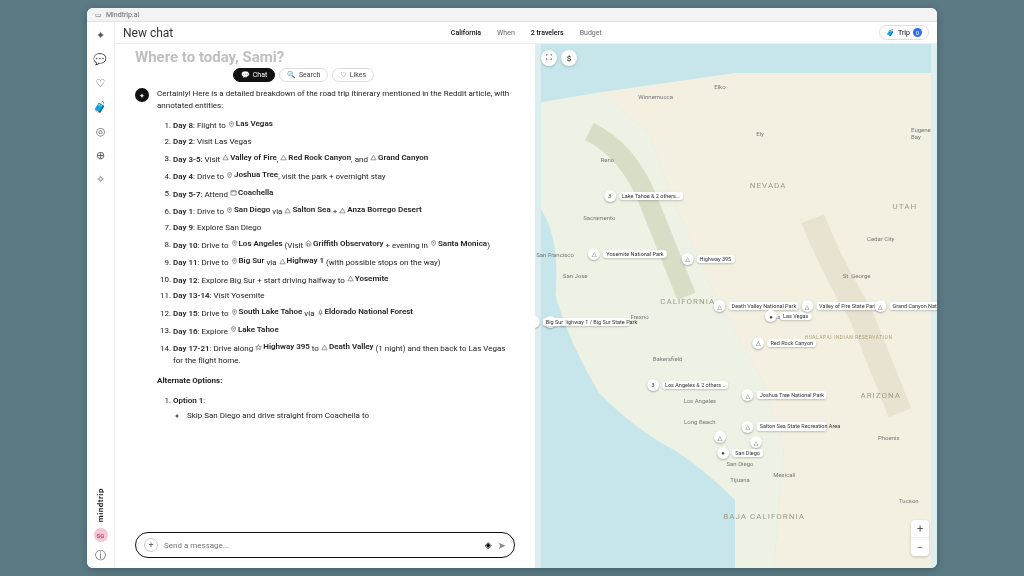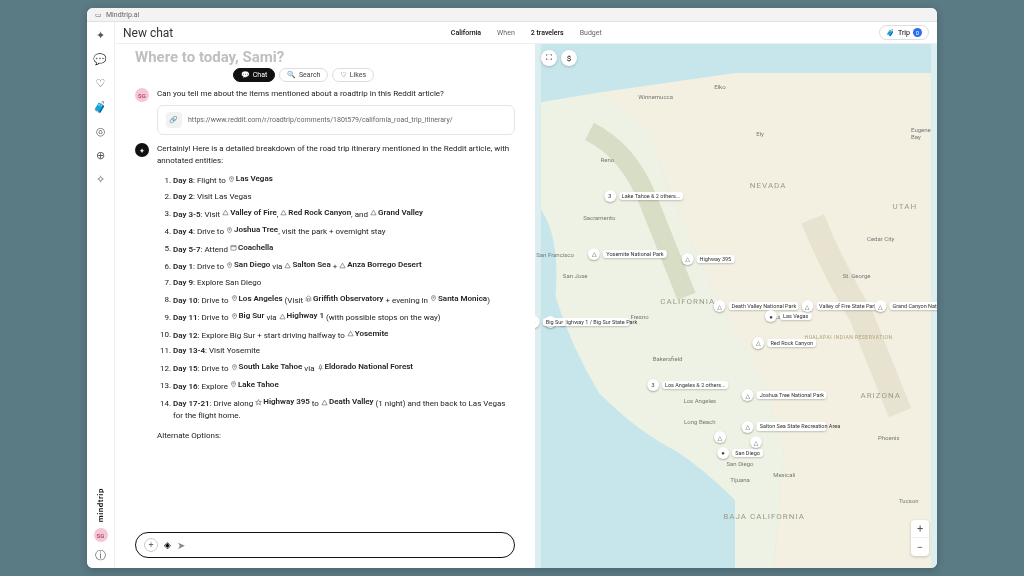--- a/index.html
+++ b/index.html
@@ -33,21 +33,21 @@
 .msg .av.user{background:#f5c6d6;color:#b04a6a}
 .msg .av.bot{background:#111;color:#fff}
 .msg .body{flex:1}
 .linkbox{border:1px solid #e3e3e3;border-radius:6px;padding:6px 8px;margin-top:5px;display:flex;align-items:center;gap:6px;font-size:7px;color:#666}
 .linkbox .licon{width:16px;height:16px;background:#f2f2f2;border-radius:4px;display:flex;align-items:center;justify-content:center;color:#999}
 ol{padding-left:16px;margin-top:6px}
 ol li{margin-bottom:4px}
 .ent{display:inline-flex;align-items:center;gap:1px}
 .ent svg{width:7px;height:7px;vertical-align:middle}
 b{font-weight:600}
-.subh{font-weight:400;margin-top:8px;margin-bottom:8px}
+.subh{font-weight:700;margin-top:8px;margin-bottom:8px}
 .composer{border:1.5px solid #111;border-radius:14px;margin:6px 20px 10px;padding:5px 8px;display:flex;align-items:center;gap:6px}
 .composer .plus{width:14px;height:14px;border:1px solid #ccc;border-radius:50%;display:flex;align-items:center;justify-content:center;font-size:9px;color:#666;cursor:pointer}
 .composer input{flex:1;border:none;outline:none;font-size:8px;color:#333}
 .composer .send{cursor:pointer;color:#888}
 .mapcol{width:402px;position:relative;background:#dceef0;overflow:hidden}
 .mapcol svg.basemap{position:absolute;inset:0;width:100%;height:100%}
 .mapctrl-tl{position:absolute;top:6px;left:6px;display:flex;gap:4px}
 .rnd{width:16px;height:16px;background:#fff;border-radius:50%;box-shadow:0 1px 3px rgba(0,0,0,.2);display:flex;align-items:center;justify-content:center;font-size:8px;cursor:pointer}
 .mapzoom{position:absolute;bottom:12px;right:8px;background:#fff;border-radius:4px;box-shadow:0 1px 3px rgba(0,0,0,.2);display:flex;flex-direction:column}
 .mapzoom div{width:18px;height:18px;display:flex;align-items:center;justify-content:center;font-size:11px;color:#555;cursor:pointer}
@@ -110,30 +110,20 @@
                 <span>🔍</span>
                 <span>Search</span>
               </div>
             <div class="tbtn">
                 <span>♡</span>
                 <span>Likes</span>
               </div>
           </div>
           <div class="chatbody">
             <div class="msg">
-              <div class="av user">SG</div>
-              <div class="body">
-                <div>Can you tell me about the items mentioned about a roadtrip in this Reddit article?</div>
-                <div class="linkbox">
-                  <div class="licon">🔗</div>
-                  <span>https://www.reddit.com/r/roadtrip/comments/180t579/california_road_trip_itinerary/</span>
-                </div>
-              </div>
-            </div>
-            <div class="msg">
               <div class="av bot">✦</div>
               <div class="body">
                 <div>Certainly! Here is a detailed breakdown of the road trip itinerary mentioned in the Reddit article, with annotated entities:</div>
                 <ol id="daylist">
                     <li><b>Day 8</b>: Flight to <span class="ent">
                         <svg viewBox="0 0 24 24" fill="none" stroke="#555" stroke-width="2">
                           <path d="M12 21s-7-7-7-12a7 7 0 0114 0c0 5-7 12-7 12z"></path>
                           <circle cx="12" cy="9" r="2"></circle>
                         </svg>
                         <b>Las Vegas</b>
@@ -146,21 +136,21 @@
                         <b>Valley of Fire</b>
                       </span>, <span class="ent">
                         <svg viewBox="0 0 24 24" fill="none" stroke="#555" stroke-width="2">
                           <path d="M3 20l9-16 9 16z"></path>
                         </svg>
                         <b>Red Rock Canyon</b>
                       </span>, and <span class="ent">
                         <svg viewBox="0 0 24 24" fill="none" stroke="#555" stroke-width="2">
                           <path d="M3 20l9-16 9 16z"></path>
                         </svg>
-                        <b>Grand Valley</b>
+                        <b>Grand Canyon</b>
                       </span></li>
                     <li><b>Day 4</b>: Drive to <span class="ent">
                         <svg viewBox="0 0 24 24" fill="none" stroke="#555" stroke-width="2">
                           <path d="M12 21s-7-7-7-12a7 7 0 0114 0c0 5-7 12-7 12z"></path>
                           <circle cx="12" cy="9" r="2"></circle>
                         </svg>
                         <b>Joshua Tree</b>
                       </span>, visit the park + overnight stay</li>
                     <li><b>Day 5-7</b>: Attend <span class="ent">
                         <svg viewBox="0 0 24 24" fill="none" stroke="#555" stroke-width="2">
@@ -217,21 +207,21 @@
                           <path d="M3 20l9-16 9 16z"></path>
                         </svg>
                         <b>Highway 1</b>
                       </span> (with possible stops on the way)</li>
                     <li><b>Day 12</b>: Explore Big Sur + start driving halfway to <span class="ent">
                         <svg viewBox="0 0 24 24" fill="none" stroke="#555" stroke-width="2">
                           <path d="M3 20l9-16 9 16z"></path>
                         </svg>
                         <b>Yosemite</b>
                       </span></li>
-                    <li><b>Day 13-4</b>: Visit Yosemite</li>
+                    <li><b>Day 13-14</b>: Visit Yosemite</li>
                     <li><b>Day 15</b>: Drive to <span class="ent">
                         <svg viewBox="0 0 24 24" fill="none" stroke="#555" stroke-width="2">
                           <path d="M12 21s-7-7-7-12a7 7 0 0114 0c0 5-7 12-7 12z"></path>
                           <circle cx="12" cy="9" r="2"></circle>
                         </svg>
                         <b>South Lake Tahoe</b>
                       </span> via <span class="ent">
                         <svg viewBox="0 0 24 24" fill="none" stroke="#555" stroke-width="2">
                           <path d="M12 2l5 8h-3l4 6H6l4-6H7z"></path>
                           <path d="M12 16v6"></path>
@@ -251,25 +241,33 @@
                         </svg>
                         <b>Highway 395</b>
                       </span> to <span class="ent">
                         <svg viewBox="0 0 24 24" fill="none" stroke="#555" stroke-width="2">
                           <path d="M3 20l9-16 9 16z"></path>
                         </svg>
                         <b>Death Valley</b>
                       </span> (1 night) and then back to Las Vegas for the flight home.</li>
                   </ol>
                 <div class="subh">Alternate Options:</div>
+                <ol>
+                  <li><b>Option 1</b>:
+                    <ul style="padding-left:14px;margin-top:3px;list-style:circle">
+                      <li>Skip San Diego and drive straight from Coachella to</li>
+                    </ul>
+                  </li>
+                </ol>
               </div>
             </div>
           </div>
           <div class="composer">
             <div class="plus">+</div>
+            <input placeholder="Send a message..." style="">
             <span style="font-size:9px">◈</span>
             <span class="send" style="font-size:10px">➤</span>
           </div>
         </div>
         <div class="mapcol">
           <svg class="basemap" viewBox="0 0 402 540">
             <rect width="402" height="540" fill="#c7e6ec"></rect>
             <path d="M 0 60 L 60 50 L 110 90 L 140 170 L 180 260 L 230 350 L 250 420 L 240 540 L 0 540 Z" fill="#eef2e4"></path>
             <path d="M 60 50 L 200 30 L 402 30 L 402 540 L 240 540 L 250 420 L 230 350 L 180 260 L 140 170 L 110 90 Z" fill="#f3f0e2"></path>
             <path d="M 0 170 Q 20 200 15 260 Q 30 310 60 360 Q 100 400 140 420 Q 170 440 200 470 L 200 540 L 0 540 Z" fill="#c7e6ec"></path>

